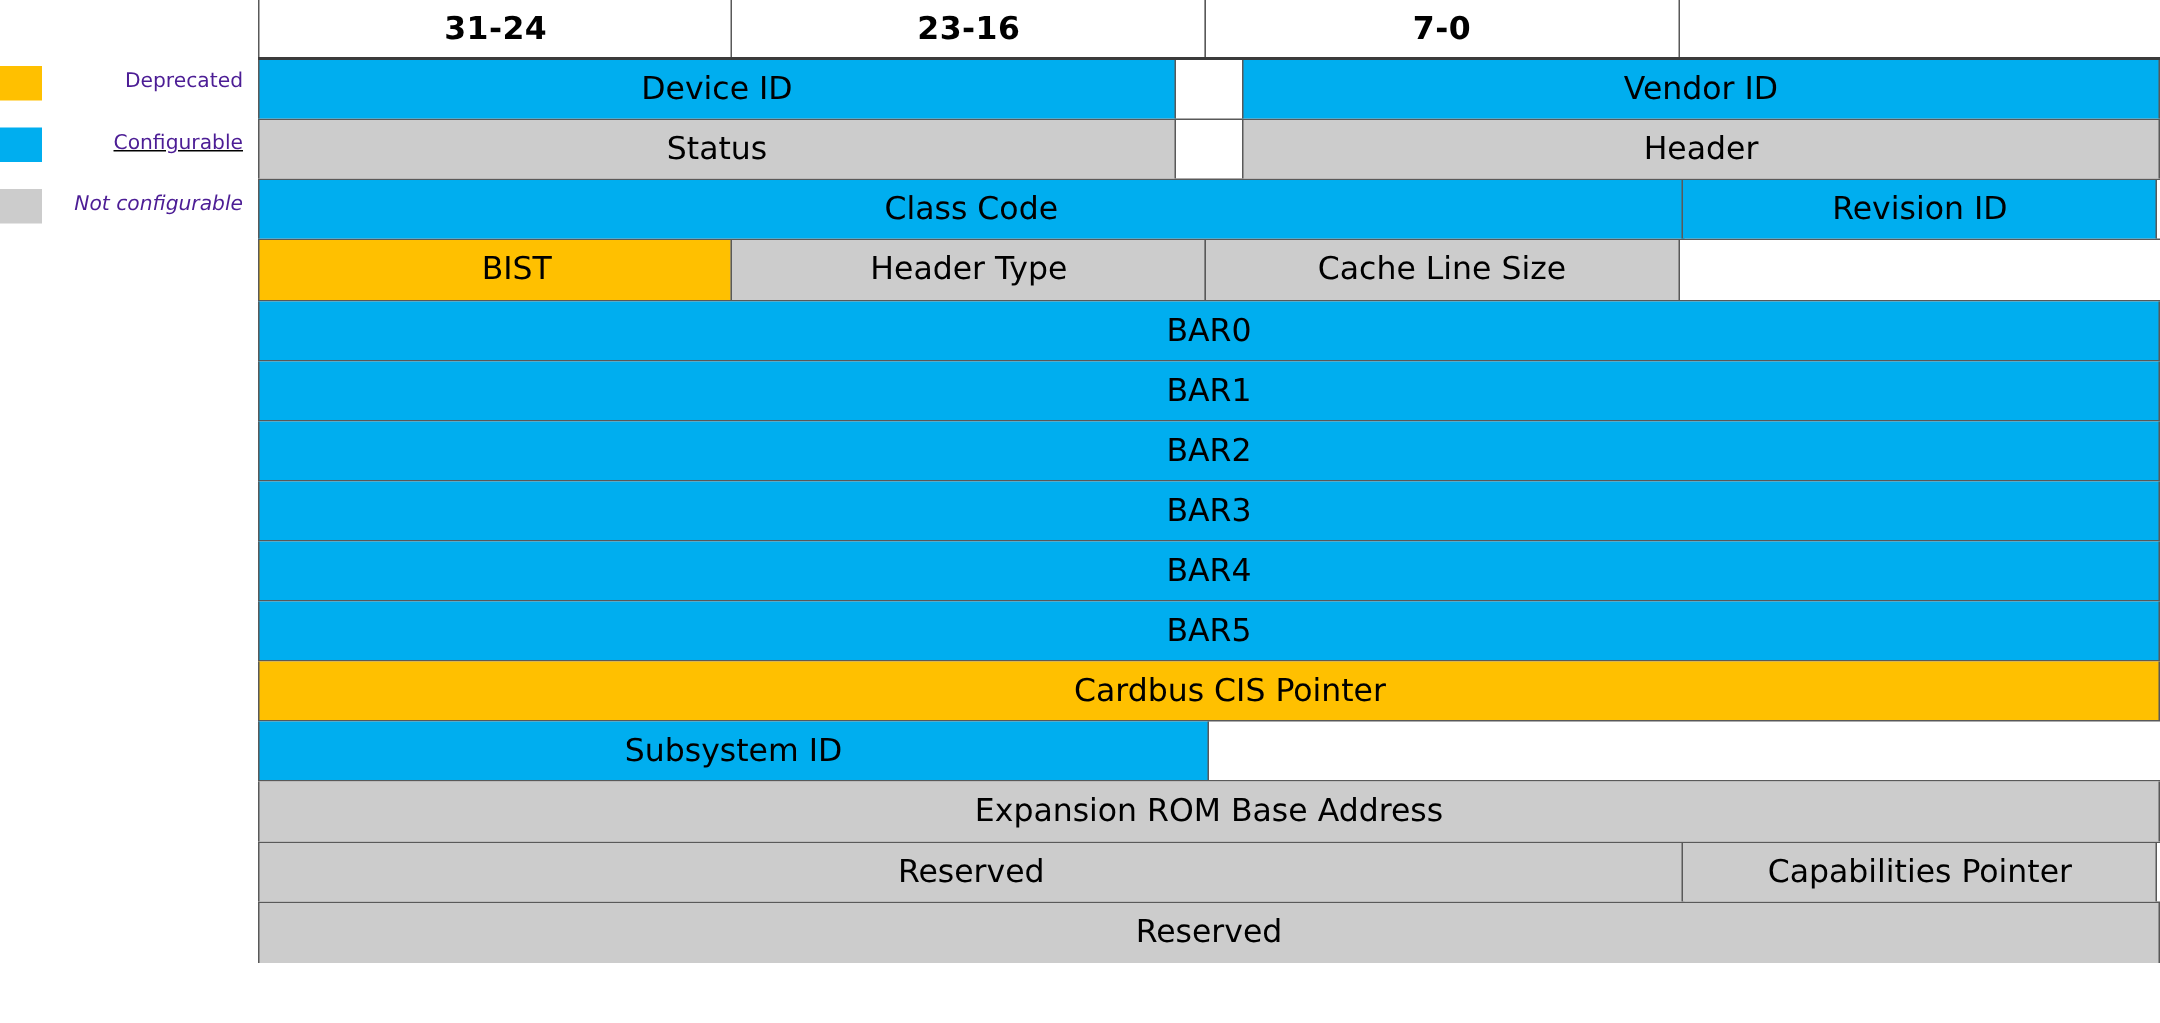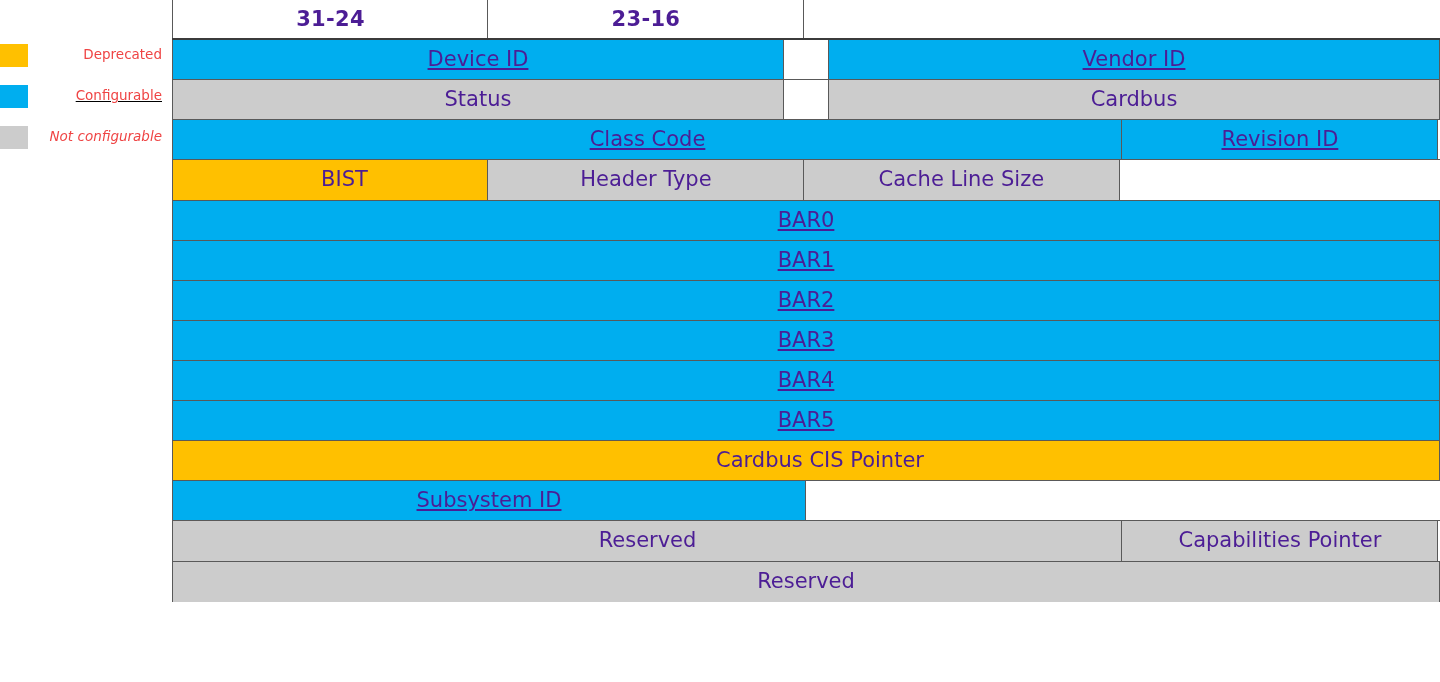--- a/index.html
+++ b/index.html
@@ -40,21 +40,21 @@
     width: 28px;
     height: 23px;
     flex: 0 0 28px;
     margin-left: 0px;
   }
   .legend-label {
     flex: 1 1 auto;
     text-align: right;
     padding-right: 10px;
     font-size: 13.5px;
-    color: #ef4444;
+    color: #4c1d95;
     line-height: 1;
     white-space: nowrap;
   }
 
   
   #table {
     position: absolute;
     left: 172px;
     top: 0;
     width: 1268px;
@@ -74,39 +74,39 @@
     border-bottom: 2.2px solid #3b3b3b;
   }
   .cell {
     display: flex;
     align-items: center;
     justify-content: center;
     border-right: 1.6px solid #595959;
     border-left: 1.6px solid #595959;
     margin-left: -1.6px;
     font-size: 21px;
-    color: #4c1d95;
+    color: #000000;
     line-height: 1;
     white-space: nowrap;
     overflow: hidden;
   }
   .cell:first-child { margin-left: 0; }
   .row.header-row .cell {
     font-weight: bold;
     font-size: 21px;
     letter-spacing: 0.3px;
   }
   
   .span1 { width: 25%; }
   .span2 { width: 50%; margin-left: 44px; }
   .span3 { width: 75%; }
   .span4 { width: 100%; }
 
   .c-dep  { background: #FFC000; padding-left: 28px; }
-  .c-cfg  { background: #00AEEF; text-decoration: underline; }
+  .c-cfg  { background: #00AEEF; }
   .c-not  { background: #CCCCCC; }
   .c-none { background: #ffffff; }
 </style>
 </head>
 <body>
 
 <div id="page">
 
   <div id="legend">
       <div class="legend-row r0">
@@ -120,28 +120,29 @@
       <div class="legend-row r2">
         <span class="legend-swatch" style="background: rgb(204, 204, 204);"></span>
         <span class="legend-label">Not configurable</span>
       </div>
     </div>
 
   <div id="table">
       <div class="row header-row">
         <div class="cell span1 c-none">31-24</div>
         <div class="cell span1 c-none">23-16</div>
+        <div class="cell span1 c-none">7-0</div>
       </div>
       <div class="row">
         <div class="cell span2 c-cfg">Device  ID</div>
         <div class="cell span2 c-cfg">Vendor ID</div>
       </div>
       <div class="row">
         <div class="cell span2 c-not">Status</div>
-        <div class="cell span2 c-not">Cardbus</div>
+        <div class="cell span2 c-not">Header</div>
       </div>
       <div class="row">
         <div class="cell span3 c-cfg">Class Code</div>
         <div class="cell span1 c-cfg">Revision ID</div>
       </div>
       <div class="row">
         <div class="cell span1 c-dep">BIST</div>
         <div class="cell span1 c-not">Header Type</div>
         <div class="cell span1 c-not">Cache Line Size</div>
       </div>
@@ -163,20 +164,23 @@
       <div class="row">
         <div class="cell span4 c-cfg">BAR5</div>
       </div>
       <div class="row">
         <div class="cell span4 c-dep">Cardbus CIS Pointer</div>
       </div>
       <div class="row">
         <div class="cell span2 c-cfg">Subsystem ID</div>
       </div>
       <div class="row">
+        <div class="cell span4 c-not">Expansion ROM Base Address</div>
+      </div>
+      <div class="row">
         <div class="cell span3 c-not">Reserved</div>
         <div class="cell span1 c-not">Capabilities Pointer</div>
       </div>
       <div class="row">
         <div class="cell span4 c-not">Reserved</div>
       </div>
     </div>
 
 </div>
 

